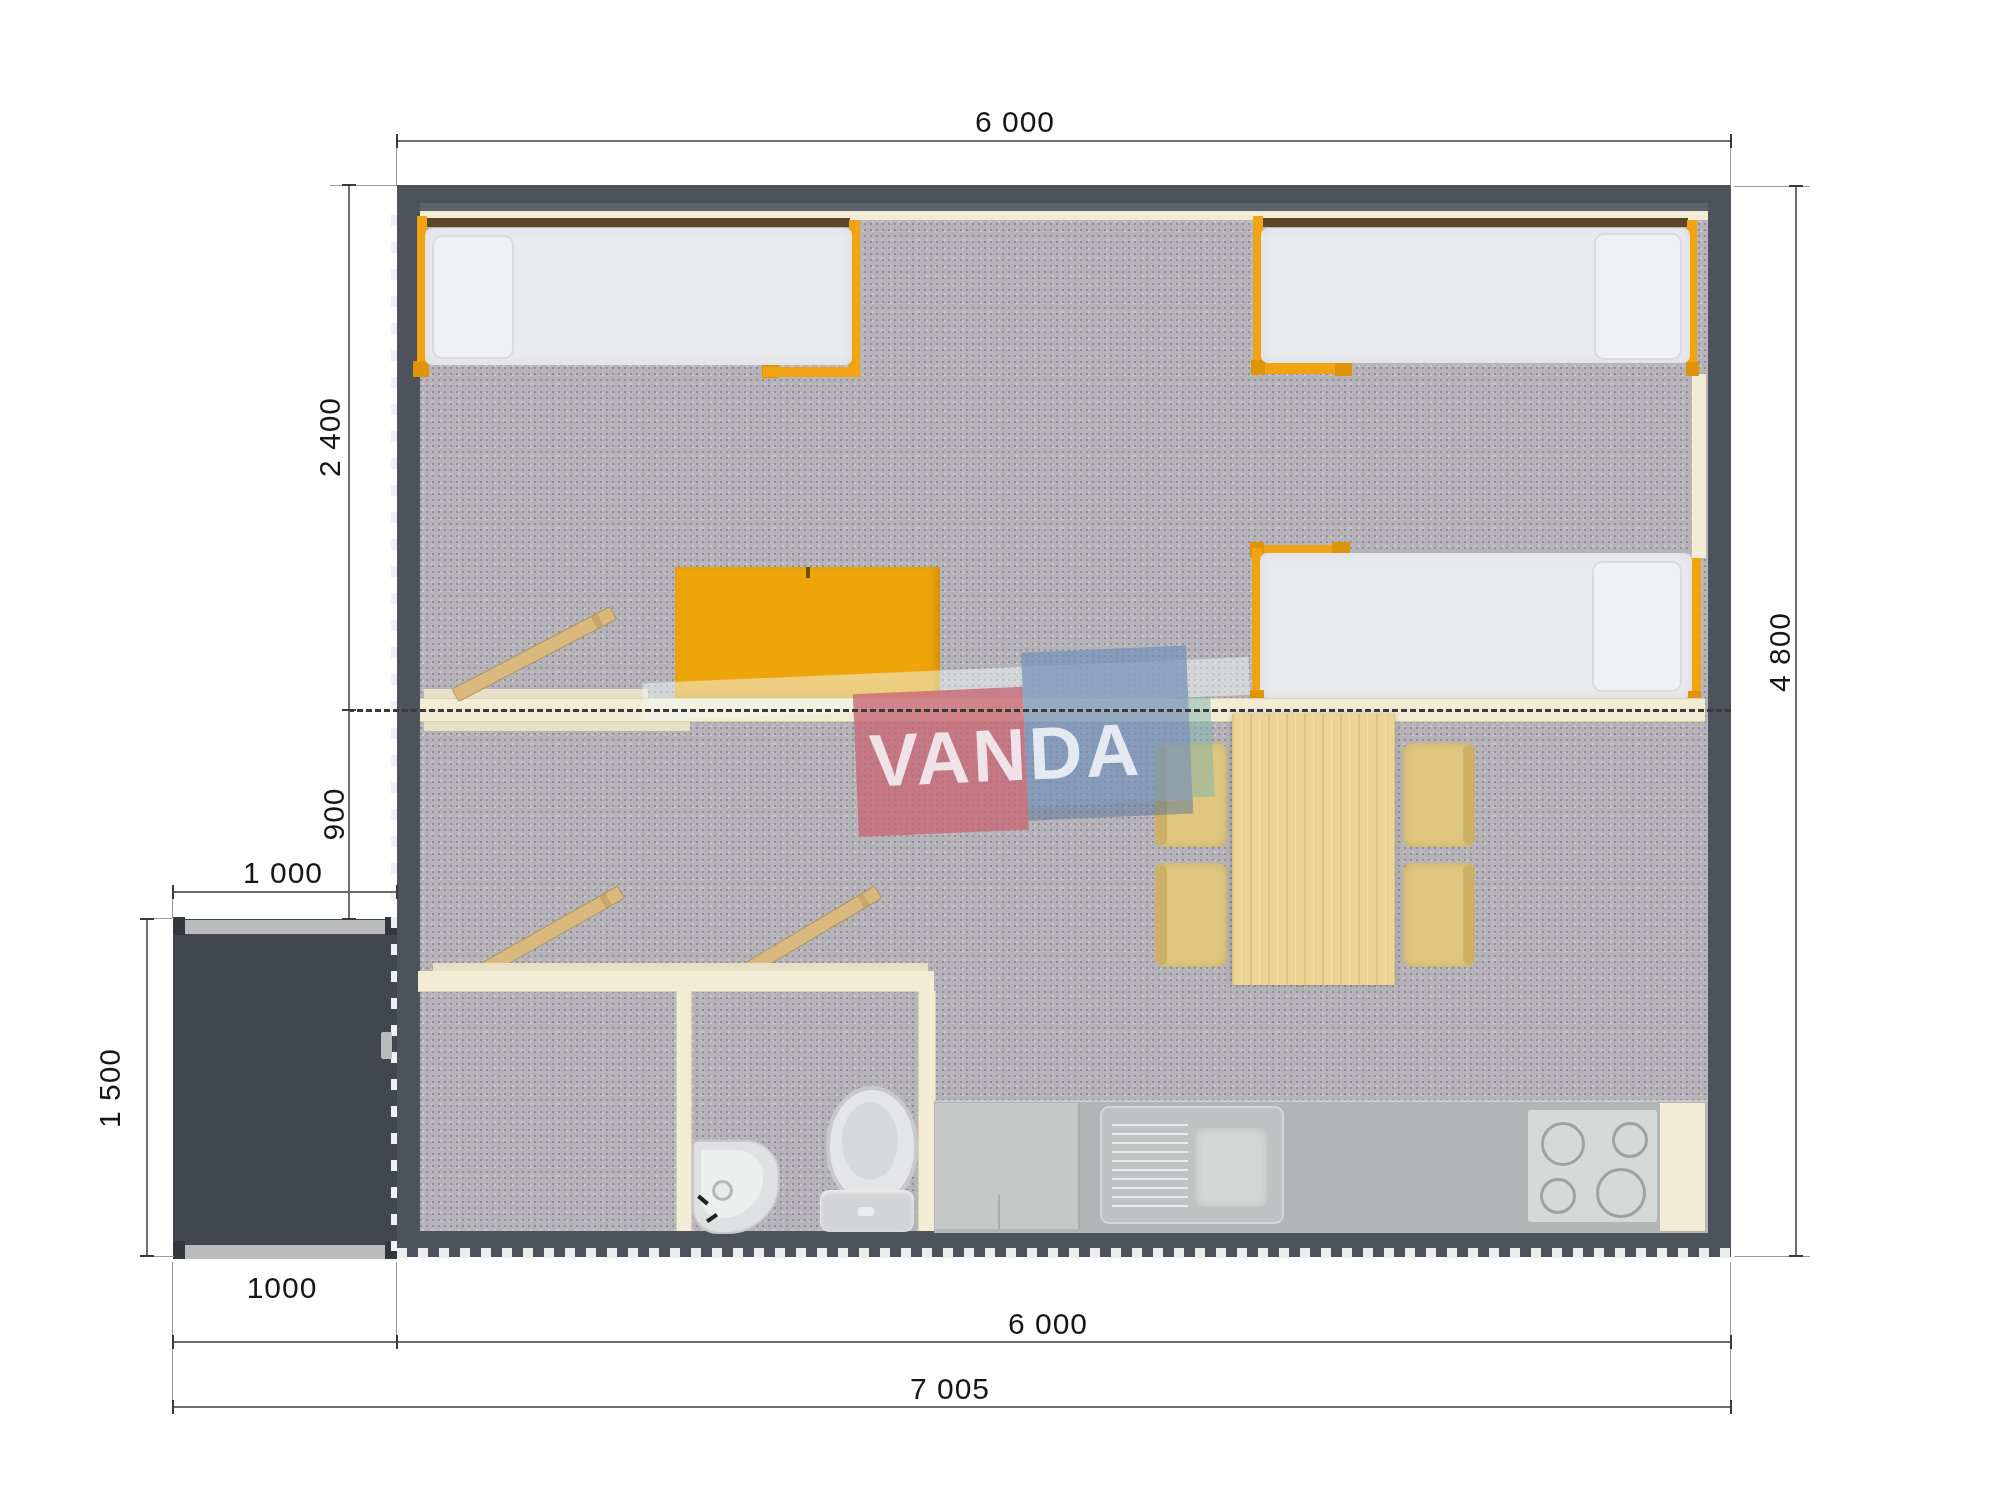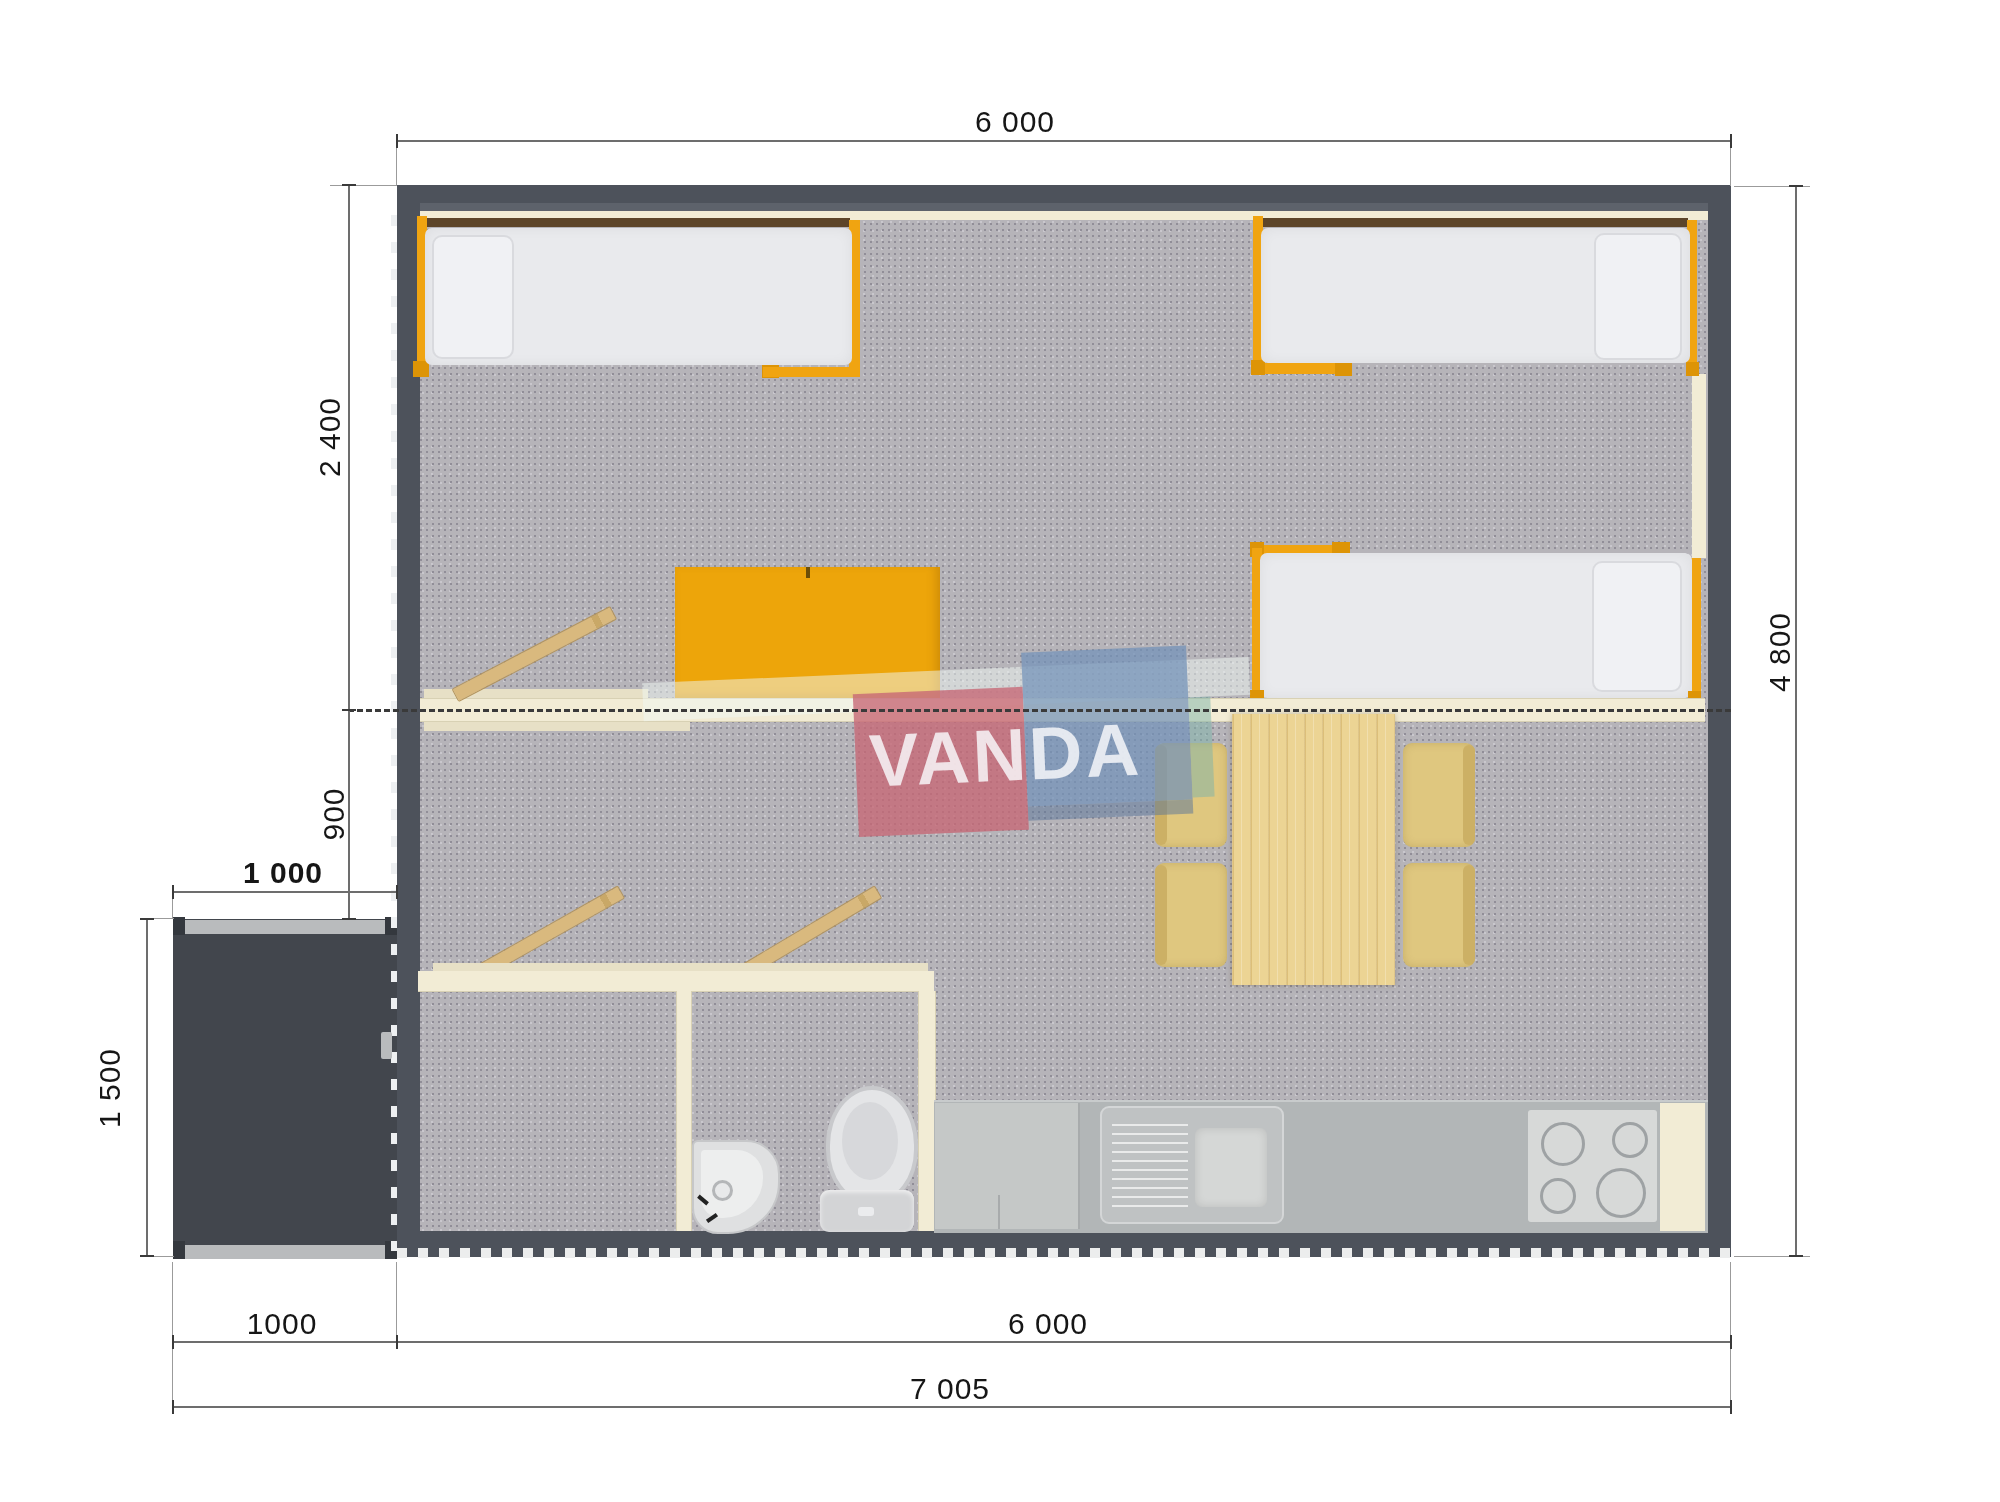--- a/index.html
+++ b/index.html
@@ -168,21 +168,21 @@
   <div class="a tick" style="left:342px;top:184px;width:14px;height:2px;"></div>
   <div class="a tick" style="left:342px;top:709px;width:14px;height:2px;"></div>
   <div class="a tick" style="left:342px;top:918px;width:14px;height:2px;"></div>
   <div class="dim-label rot" style="left:330px;top:437px;">2 400</div>
   <div class="dim-label rot" style="left:334px;top:814px;">900</div>
 
   <div class="a dline" style="left:173px;top:891px;width:224px;height:2px;"></div>
   <div class="a ext" style="left:172px;top:893px;width:1px;height:26px;"></div>
   <div class="a tick" style="left:172px;top:885px;width:2px;height:14px;"></div>
   <div class="a tick" style="left:396px;top:885px;width:2px;height:14px;"></div>
-  <div class="dim-label" style="left:283px;top:873px;font-weight:bold;">1 000</div>
+  <div class="dim-label" style="left:283px;top:873px;">1 000</div>
 
   <div class="a dline" style="left:146px;top:919px;width:2px;height:338px;"></div>
   <div class="a ext" style="left:146px;top:918px;width:28px;height:1px;"></div>
   <div class="a ext" style="left:146px;top:1256px;width:28px;height:1px;"></div>
   <div class="a tick" style="left:140px;top:918px;width:14px;height:2px;"></div>
   <div class="a tick" style="left:140px;top:1255px;width:14px;height:2px;"></div>
   <div class="dim-label rot" style="left:110px;top:1088px;">1 500</div>
 
   <div class="a dline" style="left:1795px;top:186px;width:2px;height:1071px;"></div>
   <div class="a ext" style="left:1734px;top:186px;width:76px;height:1px;"></div>
@@ -191,21 +191,21 @@
   <div class="a tick" style="left:1789px;top:1255px;width:14px;height:2px;"></div>
   <div class="dim-label rot" style="left:1780px;top:652px;">4 800</div>
 
   <div class="a dline" style="left:173px;top:1341px;width:1558px;height:2px;"></div>
   <div class="a ext" style="left:172px;top:1262px;width:1px;height:150px;"></div>
   <div class="a ext" style="left:396px;top:1262px;width:1px;height:84px;"></div>
   <div class="a ext" style="left:1730px;top:1262px;width:1px;height:150px;"></div>
   <div class="a tick" style="left:172px;top:1335px;width:2px;height:14px;"></div>
   <div class="a tick" style="left:396px;top:1335px;width:2px;height:14px;"></div>
   <div class="a tick" style="left:1730px;top:1335px;width:2px;height:14px;"></div>
-  <div class="dim-label" style="left:282px;top:1324px;">1000</div>
+  <div class="dim-label" style="left:282px;top:1288px;">1000</div>
   <div class="dim-label" style="left:1048px;top:1324px;">6 000</div>
 
   <div class="a dline" style="left:173px;top:1406px;width:1558px;height:2px;"></div>
   <div class="a tick" style="left:172px;top:1400px;width:2px;height:14px;"></div>
   <div class="a tick" style="left:1730px;top:1400px;width:2px;height:14px;"></div>
   <div class="dim-label" style="left:950px;top:1389px;">7 005</div>
 
 </div>
 
 </body></html>

